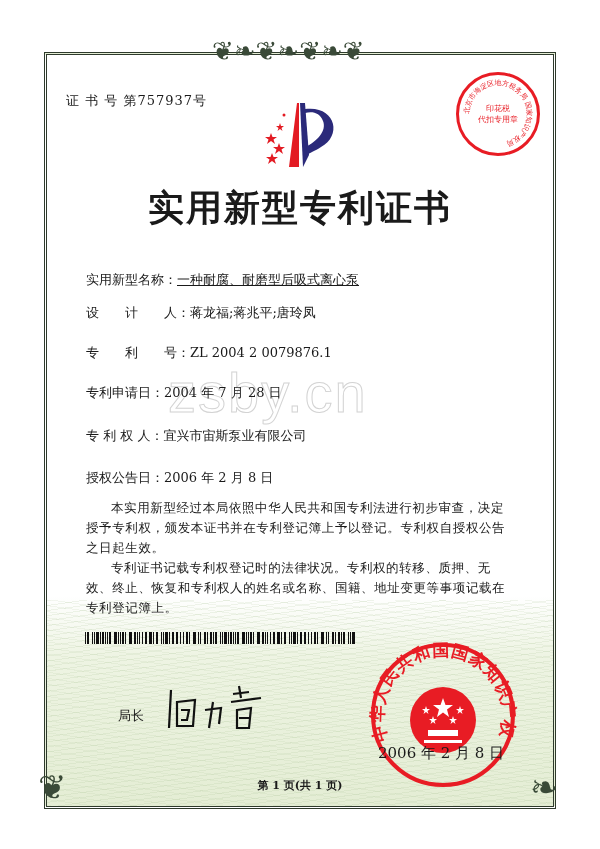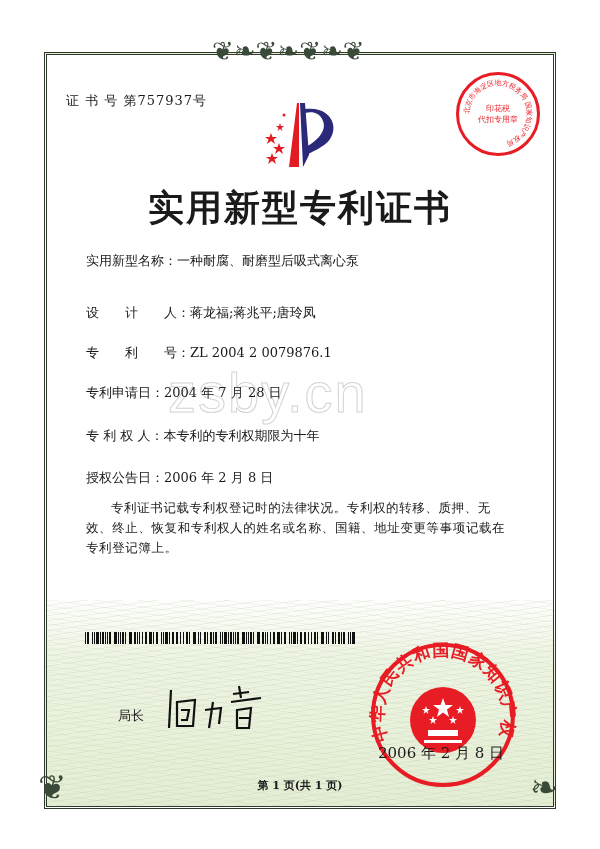--- a/index.html
+++ b/index.html
@@ -96,40 +96,41 @@
     <text font-size="7" fill="#e81c24" font-family="DejaVu Sans, sans-serif"><textPath href="#rp">北京市海淀区地方税务局 国家知识产权局</textPath></text>
   </svg>
   <span>印花税</span>
   <span>代扣专用章</span>
 </div>
 
 <div class="abs title">实用新型专利证书</div>
 
 <div class="abs watermark">zsby.cn</div>
 
-<div class="abs field" style="top:252px;">
+<div class="abs field" style="top:271px;text-decoration:underline;">
   <span class="lbl">实用新型名称：</span><span>一种耐腐、耐磨型后吸式离心泵</span>
 </div>
 <div class="abs field" style="top:304px;">
   <span class="lbl">设　　计　　人：</span><span>蒋龙福;蒋兆平;唐玲凤</span>
 </div>
 <div class="abs field" style="top:344px;">
   <span class="lbl">专　　利　　号：</span><span>ZL 2004 2 0079876.1</span>
 </div>
 <div class="abs field" style="top:384px;">
   <span class="lbl">专利申请日：</span><span>2004 年 7 月 28 日</span>
 </div>
 <div class="abs field" style="top:427px;">
-  <span class="lbl">专 利 权 人：</span><span>本专利的专利权期限为十年</span>
+  <span class="lbl">专 利 权 人：</span><span>宜兴市宙斯泵业有限公司</span>
 </div>
 <div class="abs field" style="top:469px;">
   <span class="lbl">授权公告日：</span><span>2006 年 2 月 8 日</span>
 </div>
 
 <div class="abs para">
+  <p>本实用新型经过本局依照中华人民共和国专利法进行初步审查，决定授予专利权，颁发本证书并在专利登记簿上予以登记。专利权自授权公告之日起生效。</p>
   <p>专利证书记载专利权登记时的法律状况。专利权的转移、质押、无效、终止、恢复和专利权人的姓名或名称、国籍、地址变更等事项记载在专利登记簿上。</p>
 </div>
 
 <div class="abs barcode" id="barcode">
     <span style="width: 1px; margin-right: 1px;"></span>
     <span style="width: 2px; margin-right: 3px;"></span>
     <span style="width: 1px; margin-right: 1px;"></span>
     <span style="width: 1px; margin-right: 1px;"></span>
     <span style="width: 3px; margin-right: 1px;"></span>
     <span style="width: 1px; margin-right: 1px;"></span>

